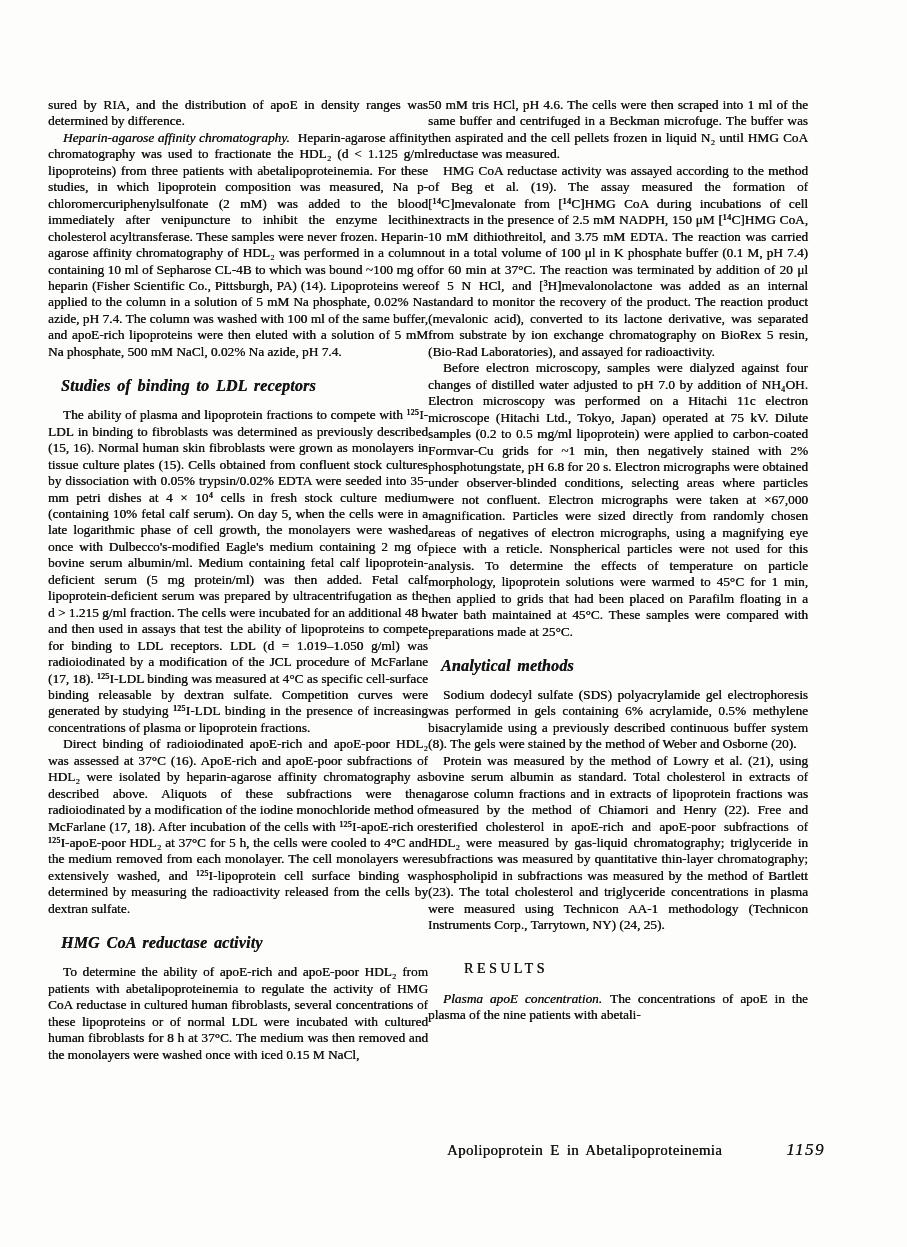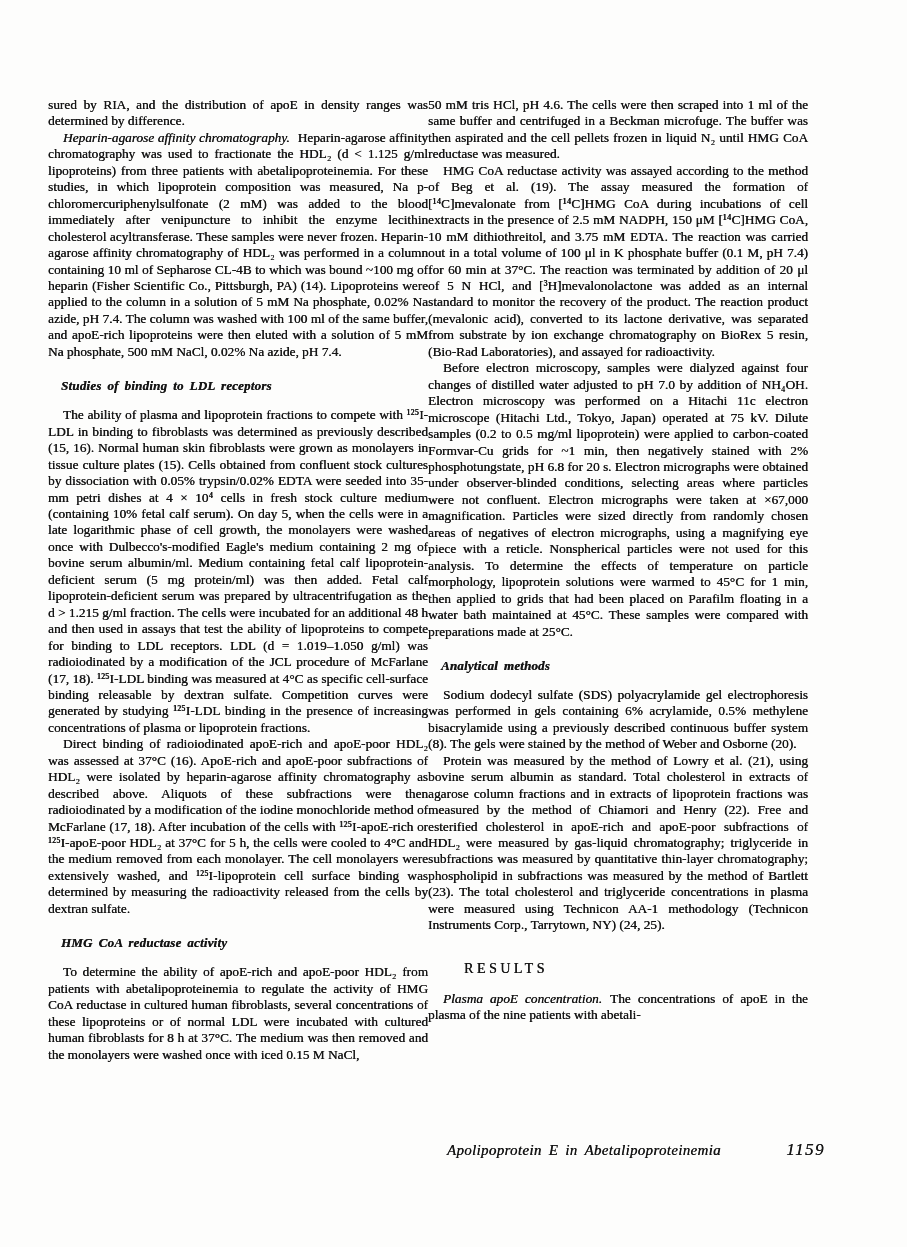--- a/index.html
+++ b/index.html
@@ -22,40 +22,39 @@
     margin: 0;
     font-size: 13.3px;
     line-height: 16.45px;
     text-align: justify;
   }
   p.indent { text-indent: 15px; }
   .leadspan { font-style: italic; padding-right: 0.6em; }
   h2.sec {
     font-style: italic;
     font-weight: 600;
-    font-size: 13px;
+    font-size: 16px;
     line-height: 20px;
     margin: 16px 0 11px 0;
     padding-left: 13px;
     letter-spacing: 0.2px;
     word-spacing: 2.5px;
   }
   h3.results {
     font-weight: 500;
     font-size: 14px;
     letter-spacing: 3.5px;
     margin: 27px 0 14px 36px;
   }
   .footer {
     position: absolute; left: 447px; top: 1140px; width: 378px;
     display: flex; justify-content: space-between; align-items: baseline;
     text-shadow: 0.3px 0 0 currentColor;
   }
   .footer .running {
-    font-style: italic;
     font-size: 14.8px;
     letter-spacing: 0.4px;
     word-spacing: 3px;
   }
   .footer .pageno {
     font-size: 17px;
     letter-spacing: 1.5px;
     font-style: italic;
   }
 </style>

